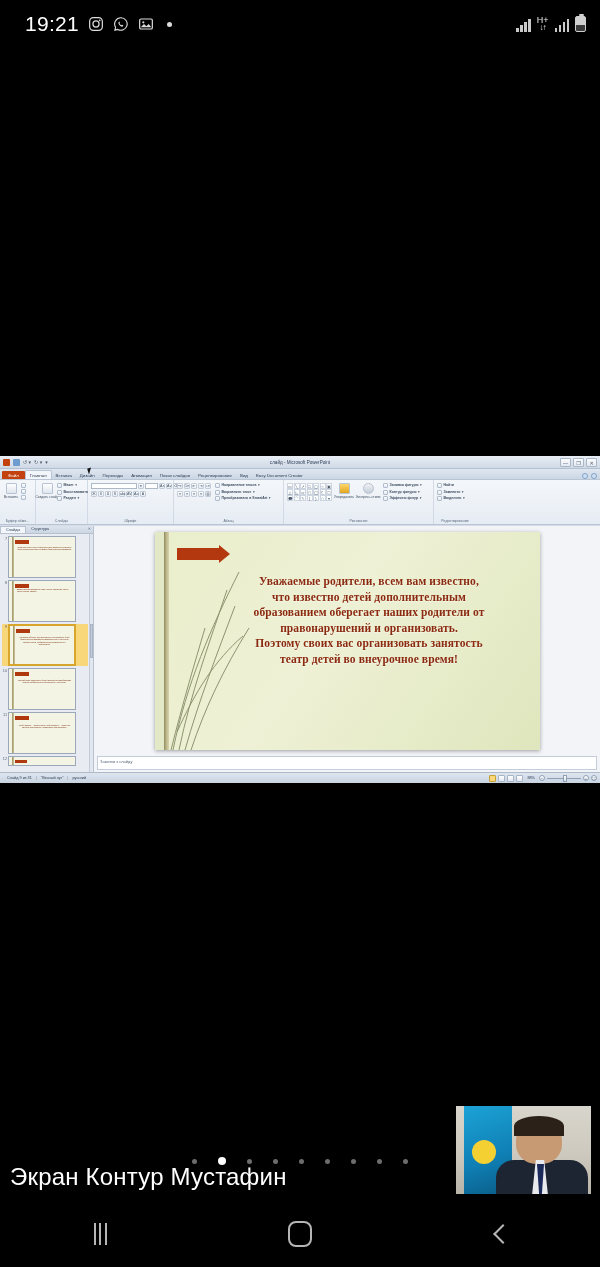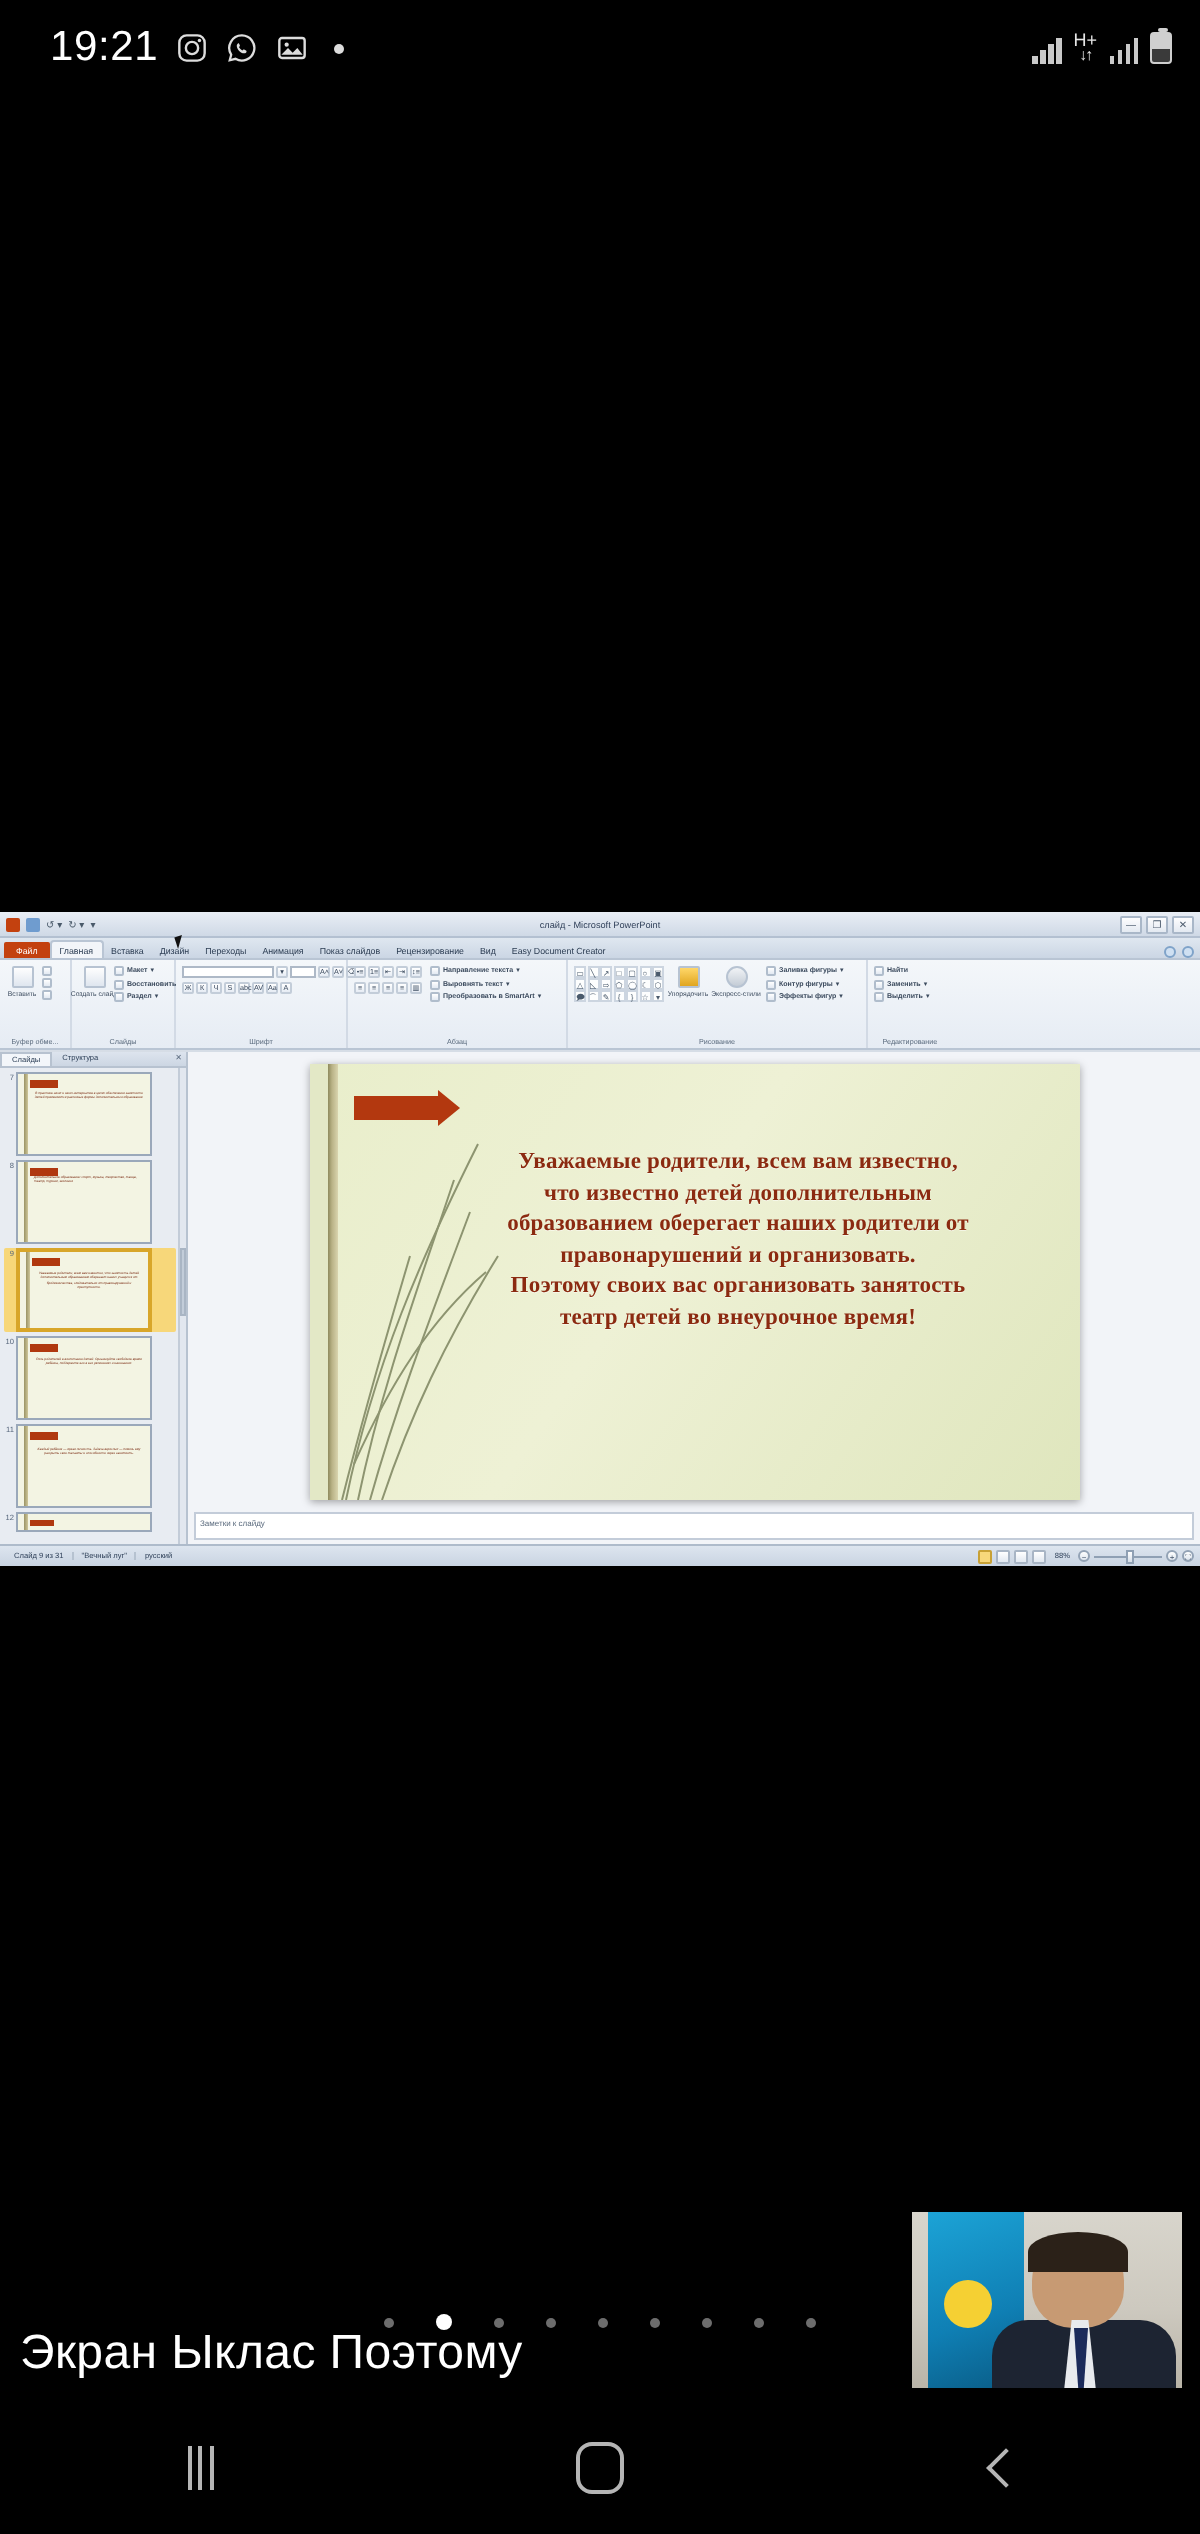--- a/index.html
+++ b/index.html
@@ -558,21 +558,21 @@
   <span class="active"></span>
   <span></span>
   <span></span>
   <span></span>
   <span></span>
   <span></span>
   <span></span>
   <span></span>
 </div>
 
-<div class="caption">Экран Ыклас Поэтому</div>
+<div class="caption">Экран Контур Мустафин</div>
 
 <div class="pip">
   <span class="pip-wall"></span>
   <span class="pip-flag"></span>
   <span class="pip-sun"></span>
   <span class="pip-body"></span>
   <span class="pip-head"></span>
   <span class="pip-hair"></span>
   <span class="pip-shirt"></span>
   <span class="pip-tie"></span>

